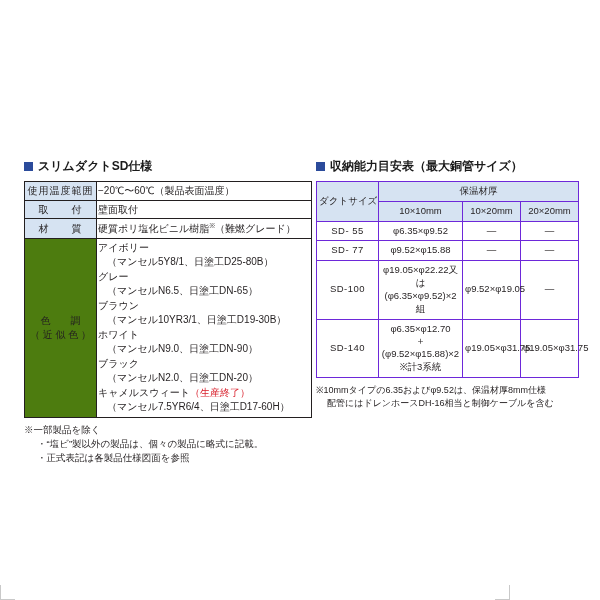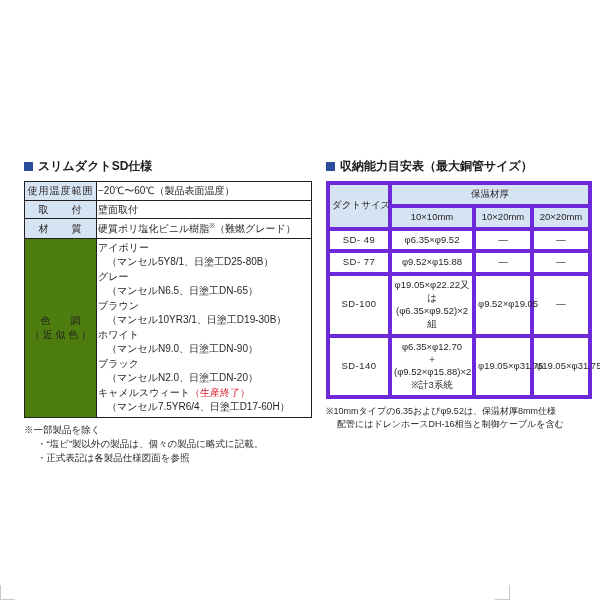--- a/index.html
+++ b/index.html
@@ -21,21 +21,21 @@
     width: 510px; height: 600px;
   }
   .panel-left {
     position: absolute;
     left: 24px;
     top: 158px;
     width: 288px;
   }
   .panel-right {
     position: absolute;
-    left: 326px;
+    left: 316px;
     top: 158px;
     width: 262px;
   }
   .section-title {
     display: flex;
     align-items: center;
     font-size: 12px;
     font-weight: bold;
     color: #1a1a1a;
     margin-bottom: 6px;
@@ -103,21 +103,21 @@
     vertical-align: super;
   }
 
   
   table.cap {
     border-collapse: collapse;
     width: 100%;
     table-layout: fixed;
   }
   table.cap td {
-    border: 4px solid #6d28d9;
+    border: 1px solid #6d28d9;
     font-size: 9.5px;
     text-align: center;
     vertical-align: middle;
     padding: 3px 2px;
     line-height: 1.35;
   }
   td.cap-hdr {
     background: #d6e3f2;
     font-size: 9.5px;
     white-space: nowrap;
@@ -235,21 +235,21 @@
           <td class="cap-hdr" rowspan="2">ダクトサイズ</td>
           <td class="cap-hdr" colspan="3">保温材厚</td>
         </tr>
         <tr>
           <td class="cap-hdr">10×10mm</td>
           <td class="cap-hdr">10×20mm</td>
           <td class="cap-hdr">20×20mm</td>
         </tr>
 
         <tr>
-          <td class="cap-name">SD- 49</td>
+          <td class="cap-name">SD- 55</td>
           <td>φ6.35×φ9.52</td>
           <td class="dash">—</td>
           <td class="dash">—</td>
         </tr>
 
         <tr>
           <td class="cap-name">SD- 77</td>
           <td>φ9.52×φ15.88</td>
           <td class="dash">—</td>
           <td class="dash">—</td>

